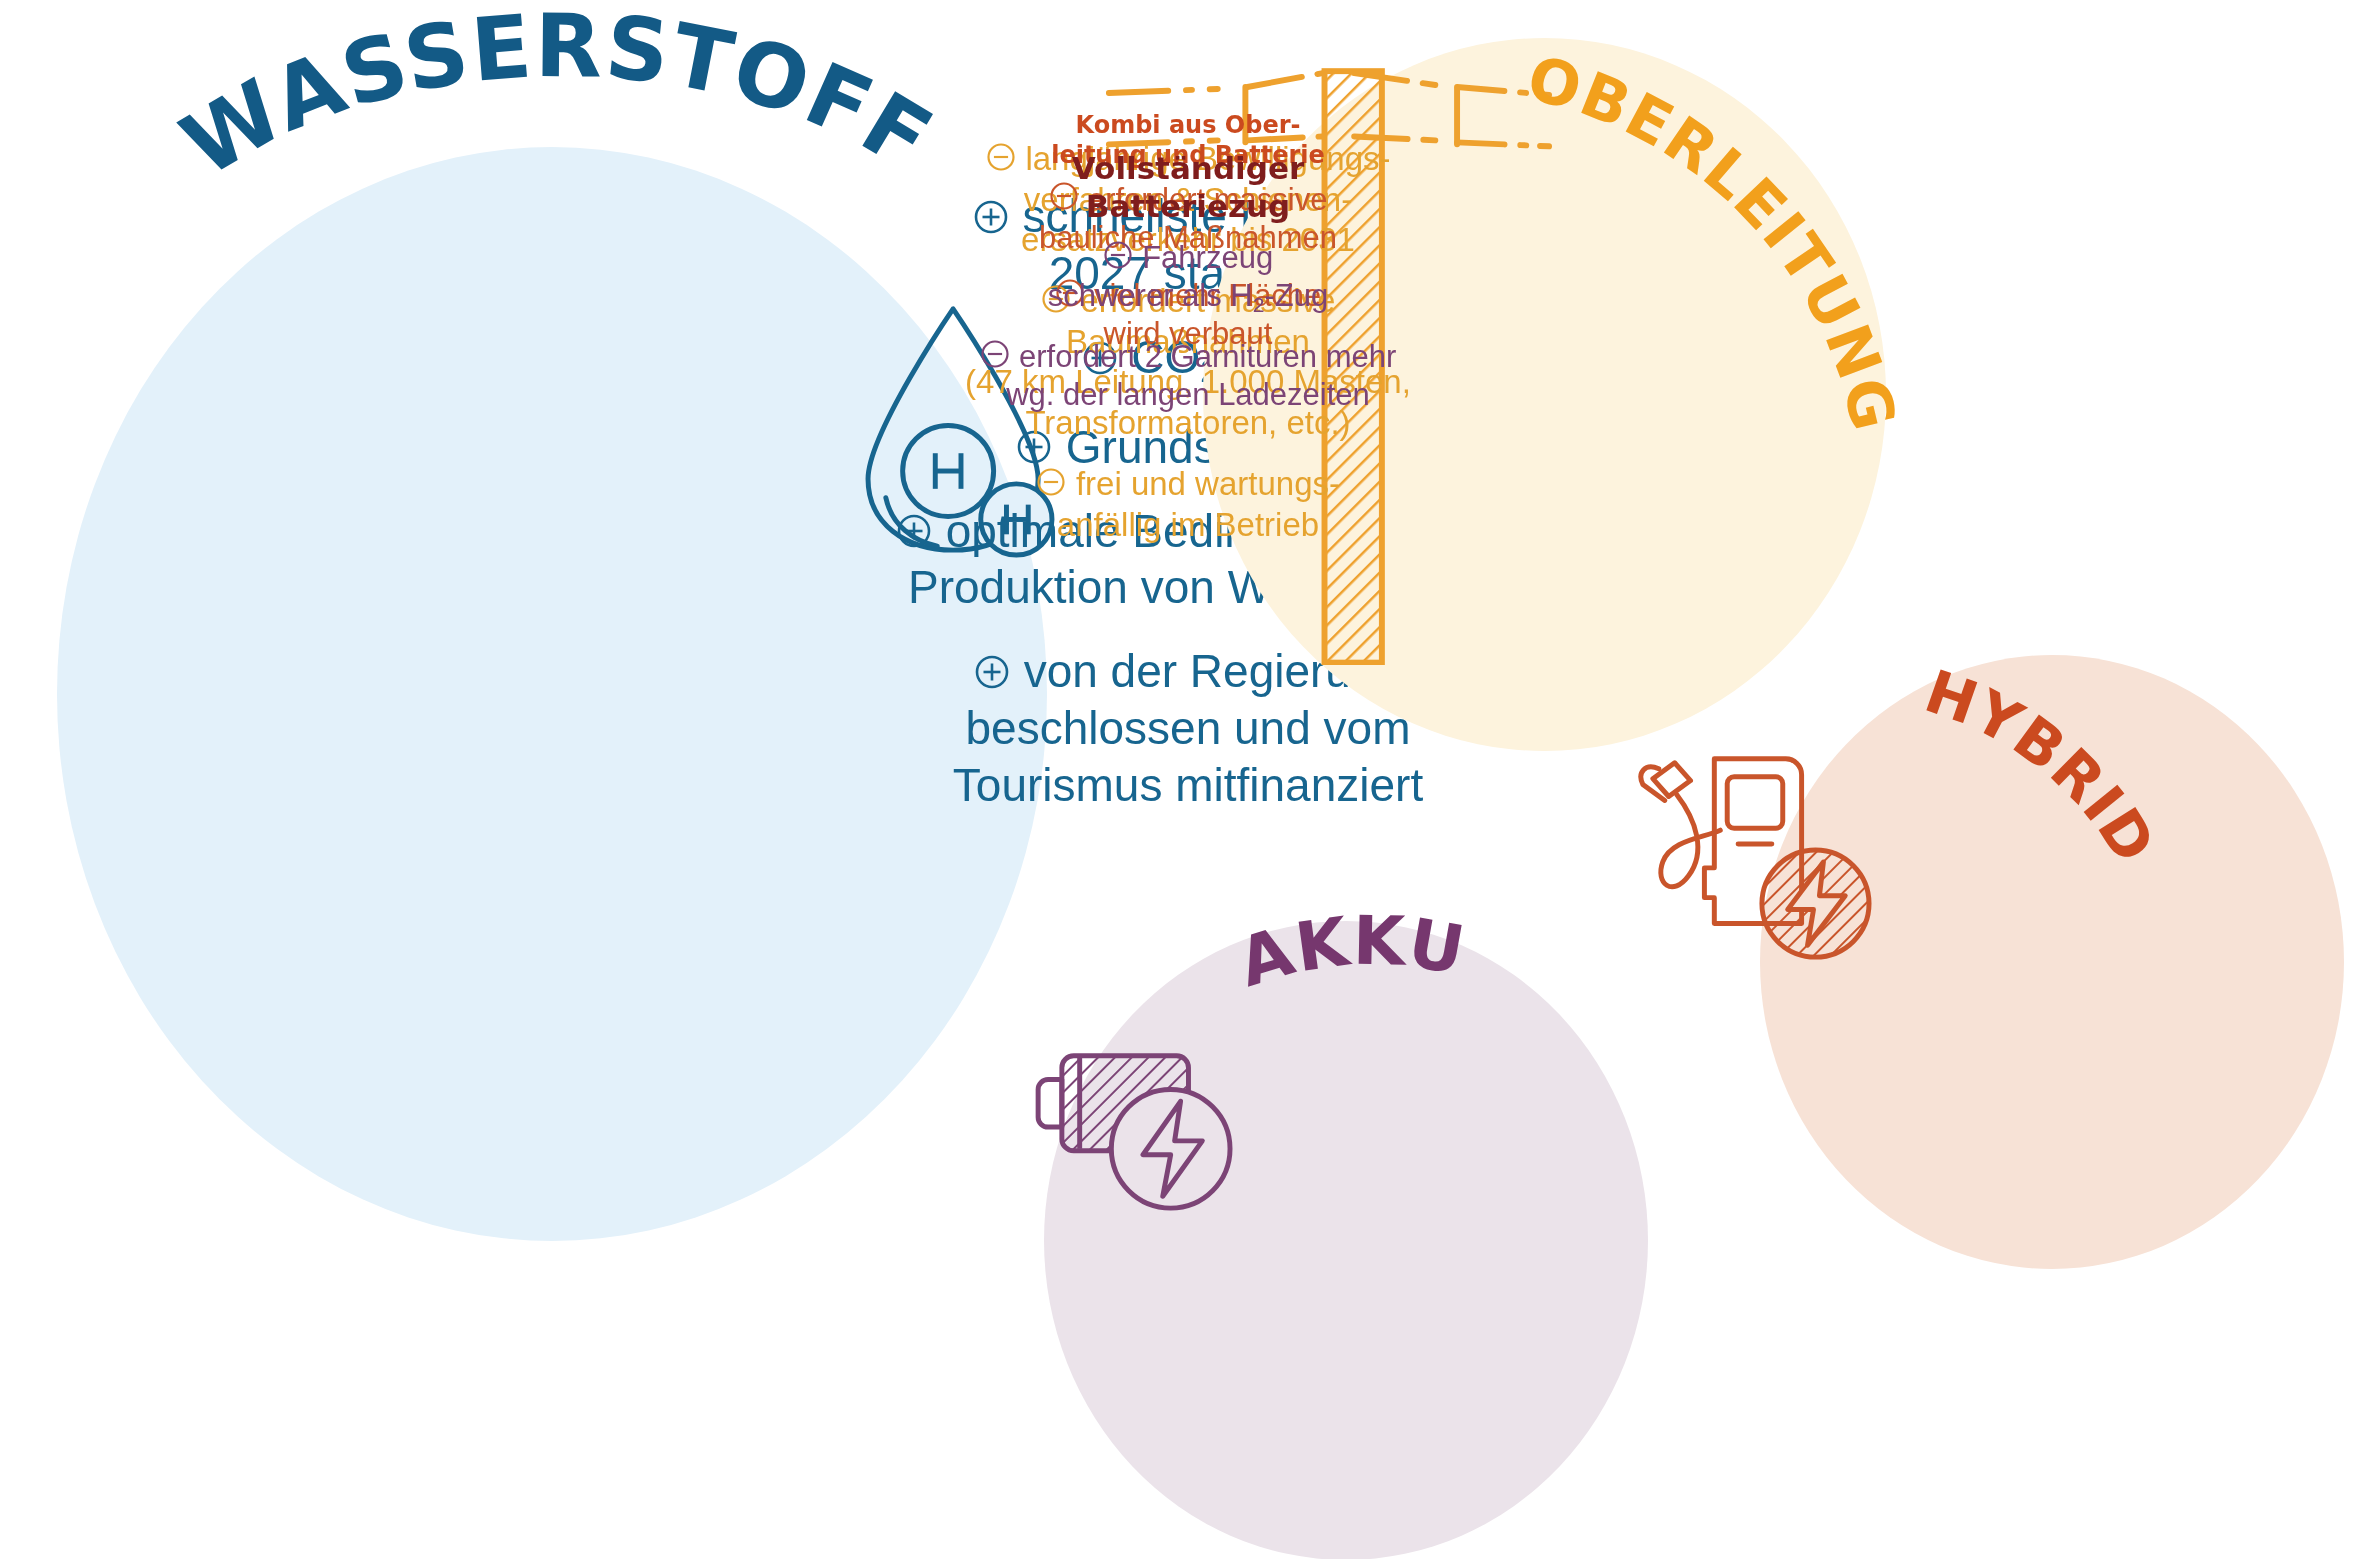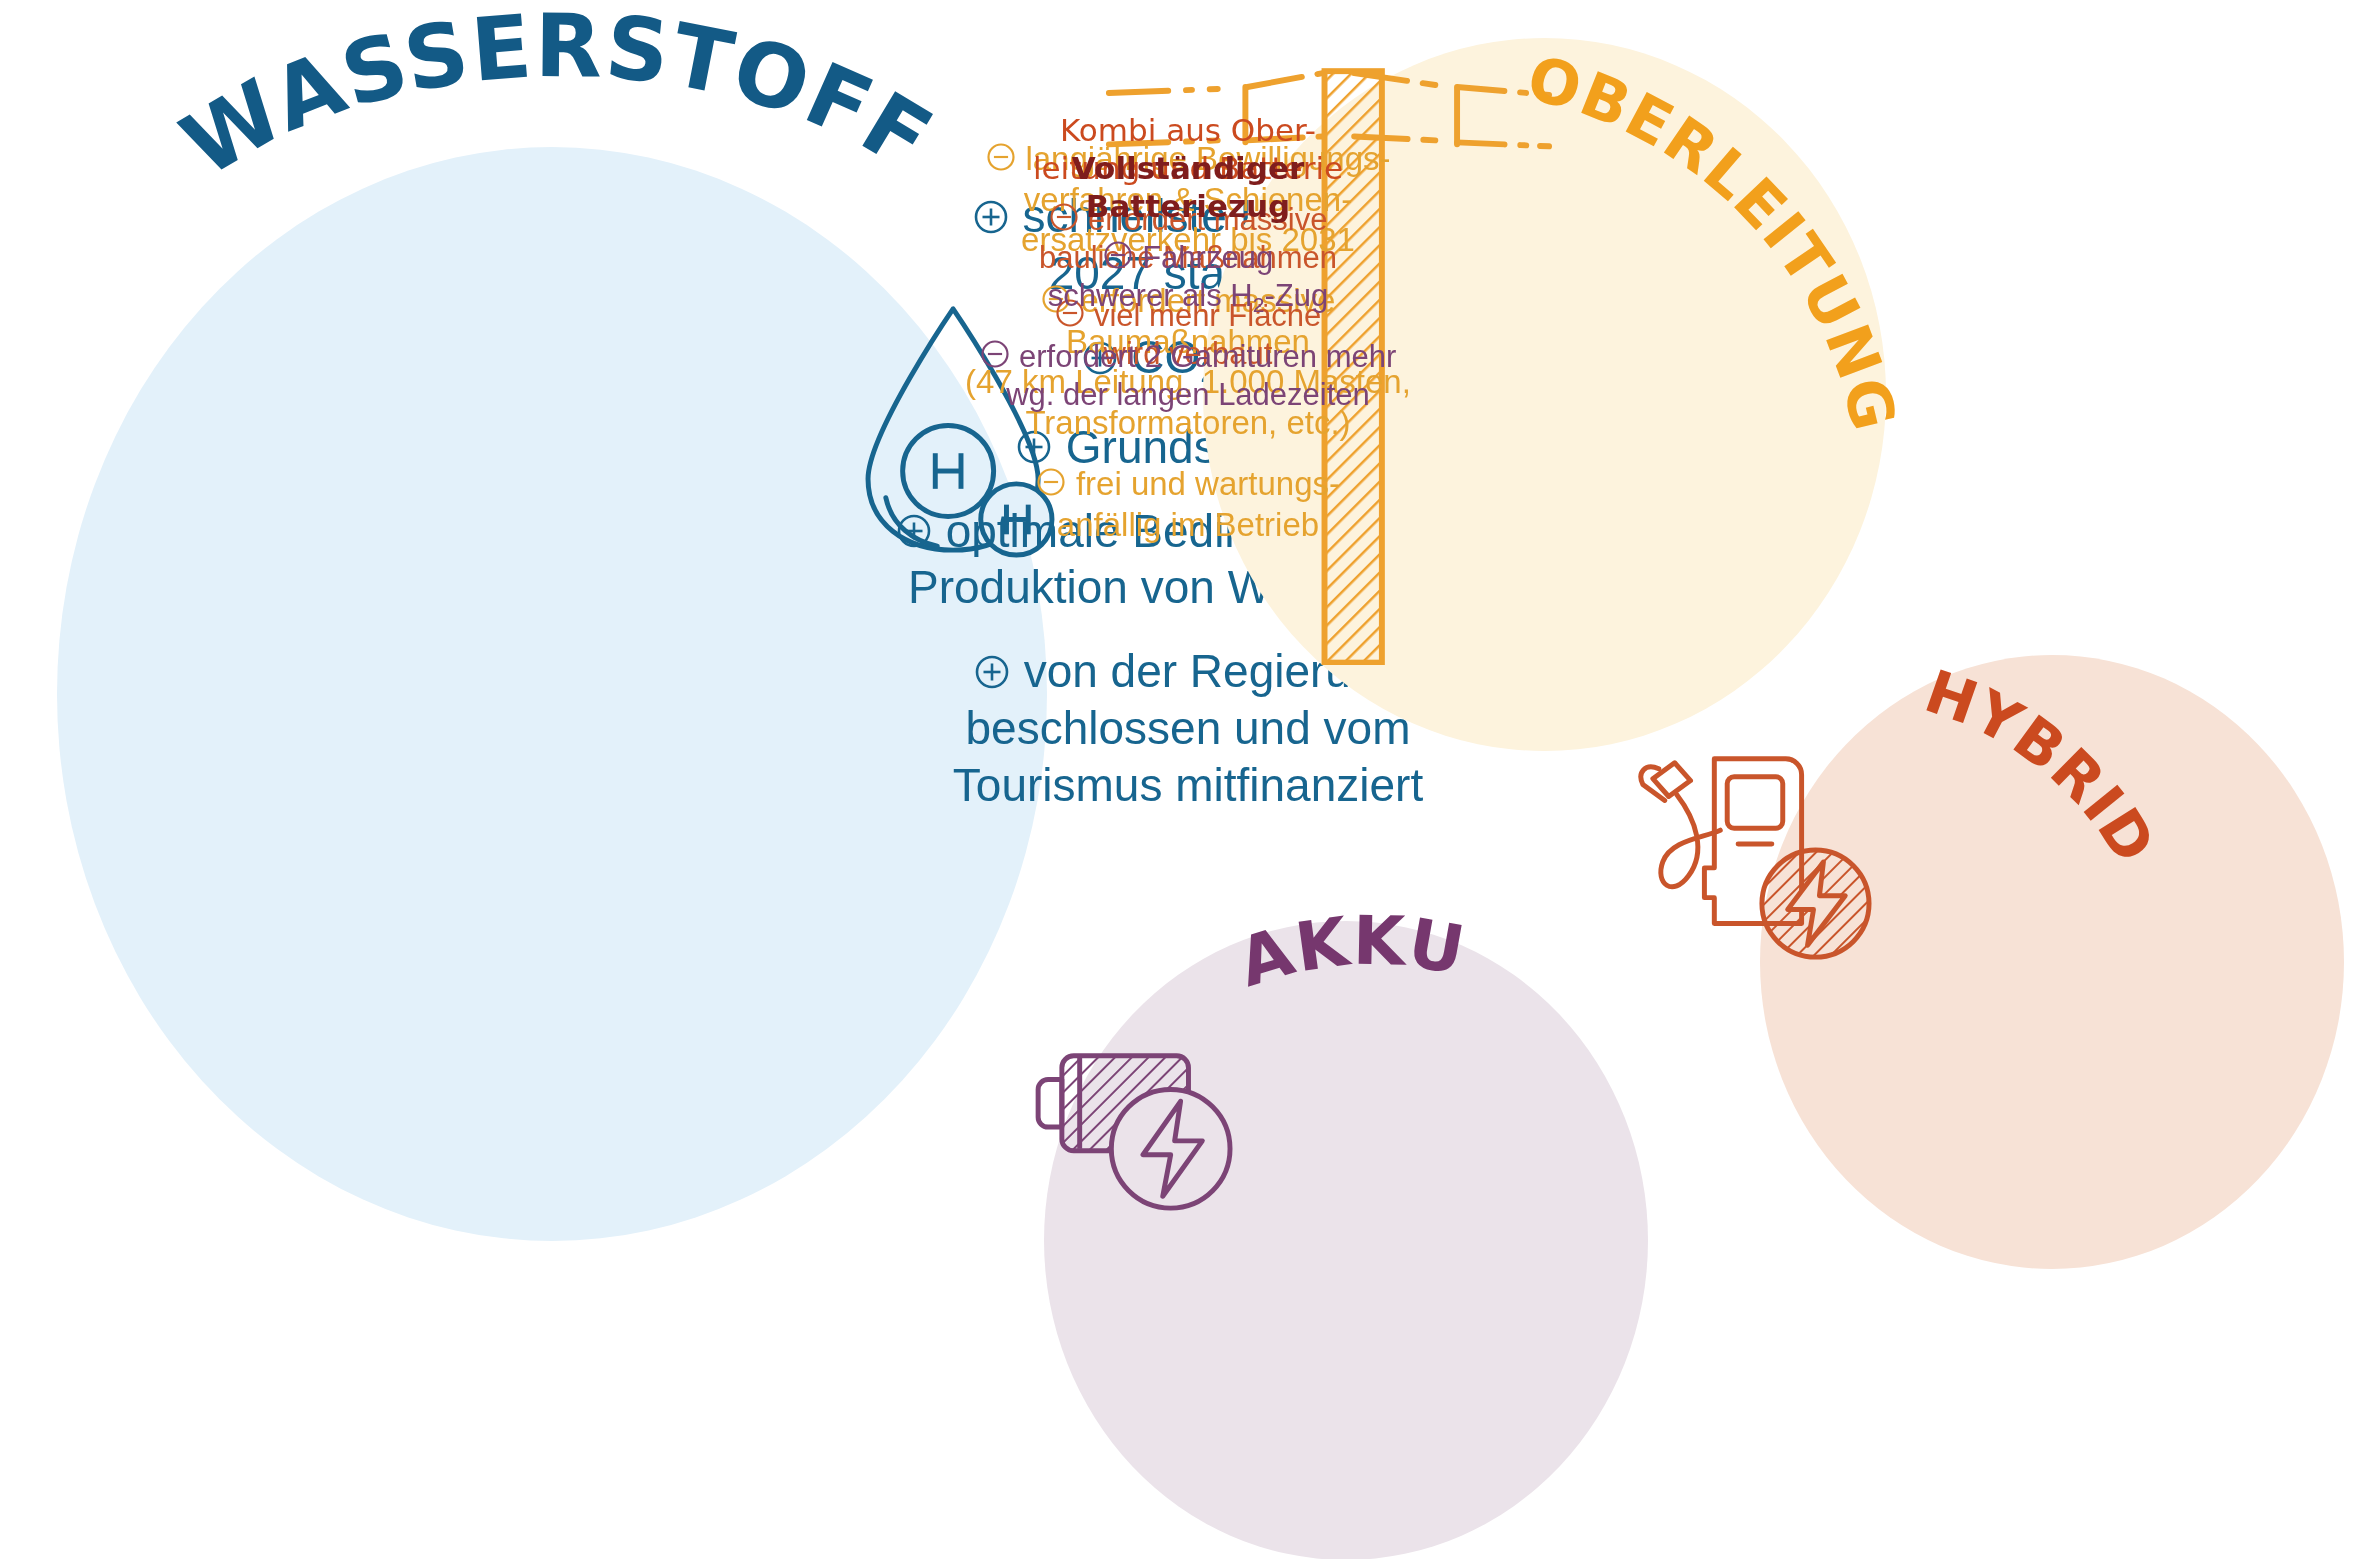--- a/index.html
+++ b/index.html
@@ -109,22 +109,22 @@
   #hybrid-text {
     top: 111px;
     padding: 0 30px;
     color: #c9552b;
     font-size: 31px;
     line-height: 1.25;
   }
   #hybrid-head {
     color: #cb4a1f;
     font-family: "DejaVu Sans", sans-serif;
-    font-weight: normal;
-    font-size: 31px;
+    font-weight: bold;
+    font-size: 24px;
     margin-bottom: 0.40em;
     line-height: 1.22;
   }
 
   
   #akku-bubble {
     left: 1044px; top: 921px;
     width: 604px; height: 639px;
     background: #ebe3ea;
   }

